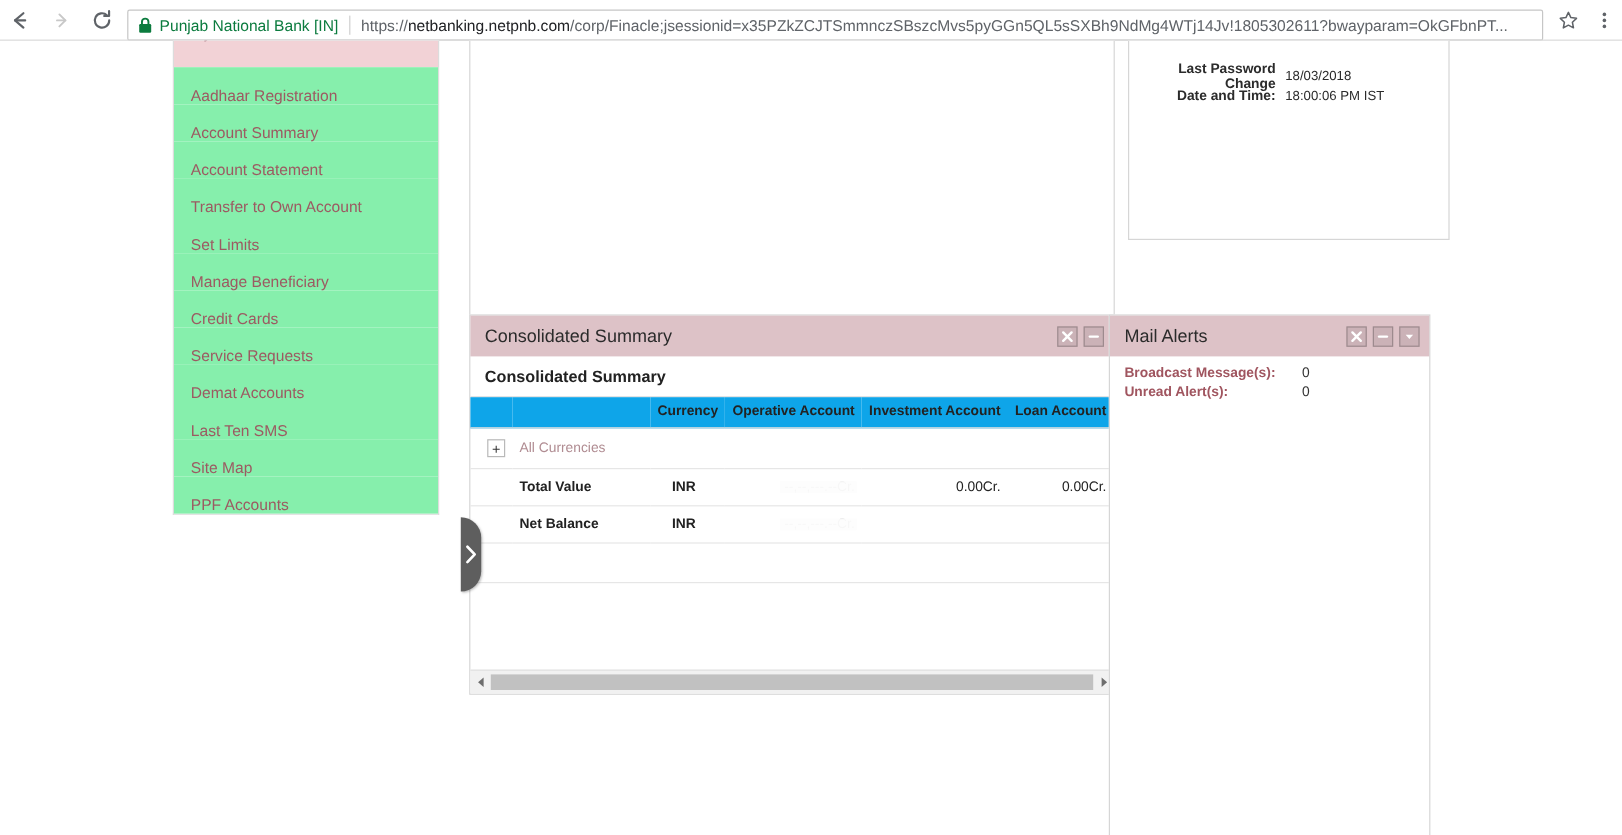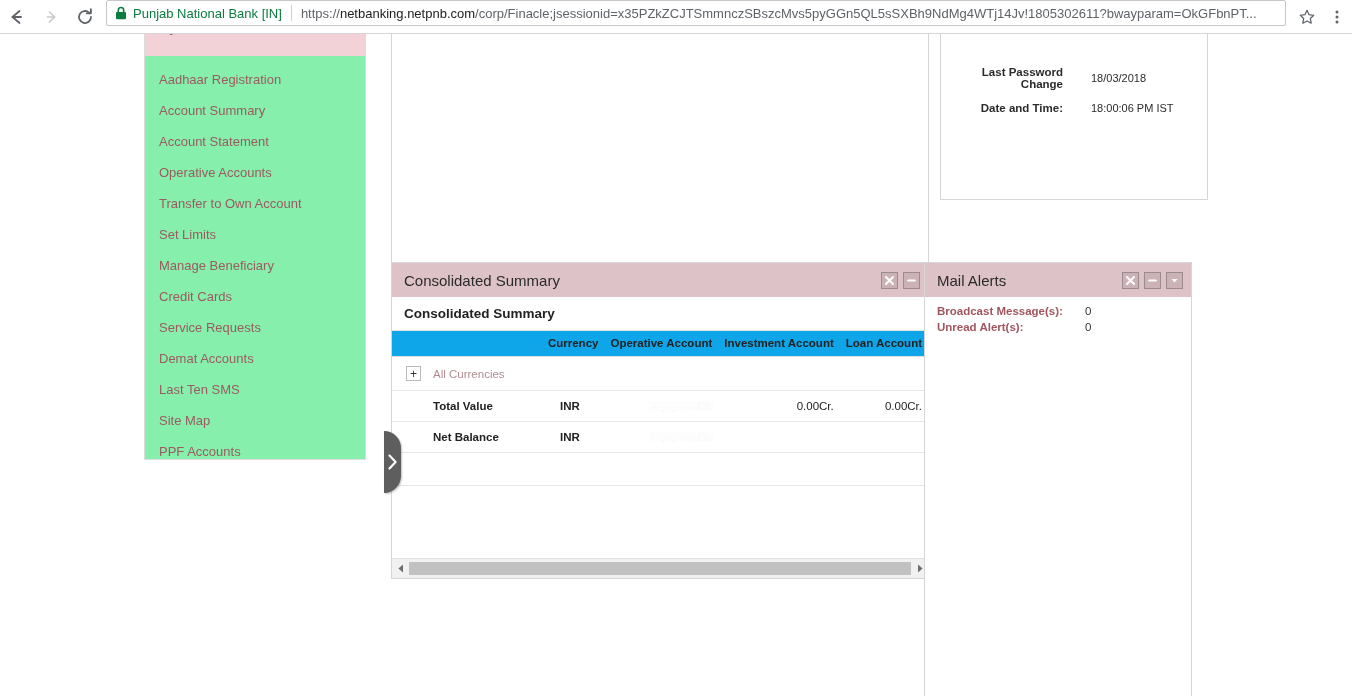--- a/index.html
+++ b/index.html
@@ -9,21 +9,21 @@
     background: #ffffff;
     font-family: "Liberation Sans", sans-serif;
     overflow: hidden;
   }
 
   
   #browser-chrome {
     position: absolute; left: 0; top: 0;
     width: 1352px; height: 34px;
     background: #ffffff;
-    display: flex; align-items: flex-start;
+    display: flex; align-items: flex-end;
   }
   #chrome-bottom-border {
     position: absolute; left: 0; top: 33px; width: 1352px; height: 1px;
     background: #d4d4d4;
   }
   .nav-btn {
     width: 34px; height: 34px;
     display: flex; align-items: center; justify-content: center;
     flex: 0 0 auto;
   }
@@ -127,21 +127,21 @@
   .pbtn svg { display: block; }
 
   
   #portlet-login-info {
     left: 940px; top: -46px;
     width: 268px; height: 212px;
   }
   .login-info-body { padding: 0 10px; }
   .li-row {
     display: flex; align-items: center;
-    height: 14px; margin-top: 14px; gap: 20px;
+    height: 14px; margin-top: 0;
   }
   .li-label {
     width: 120px; text-align: right;
     font-size: 11.5px; font-weight: bold; color: #2b2b2b;
     padding-right: 8px;
   }
   .li-value { font-size: 11px; color: #2b2b2b; }
 
   
   #portlet-empty {
@@ -319,23 +319,20 @@
       <span class="lbl">My Shortcuts</span>
     </div>
     <div class="side-item">
       <span>Aadhaar Registration</span>
     </div>
     <div class="side-item">
       <span>Account Summary</span>
     </div>
     <div class="side-item">
       <span>Account Statement</span>
-    </div>
-    <div class="side-item">
-      <span>Operative Accounts</span>
     </div>
     <div class="side-item">
       <span>Transfer to Own Account</span>
     </div>
     <div class="side-item">
       <span>Set Limits</span>
     </div>
     <div class="side-item">
       <span>Manage Beneficiary</span>
     </div>

